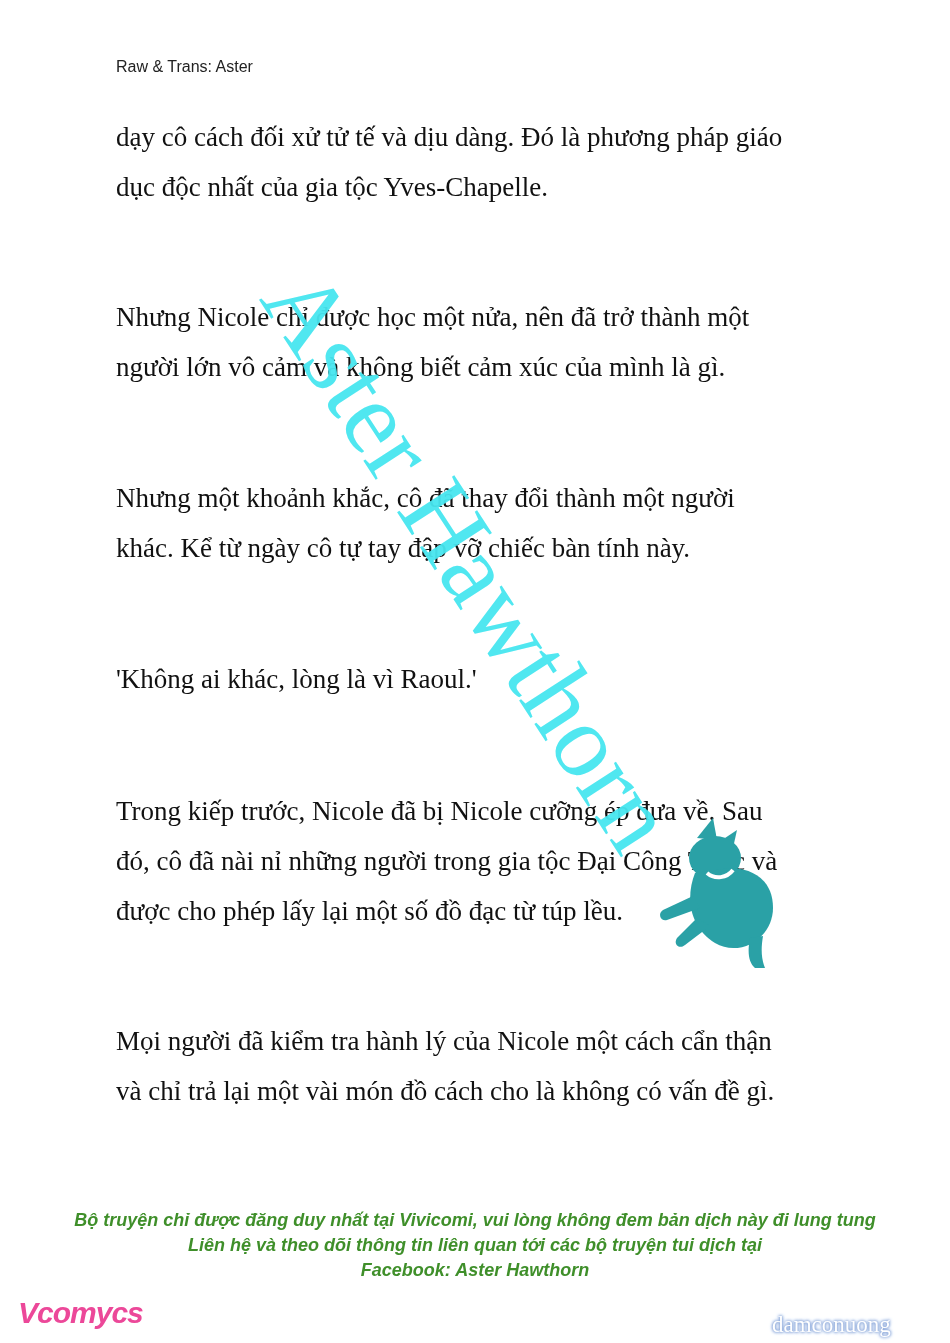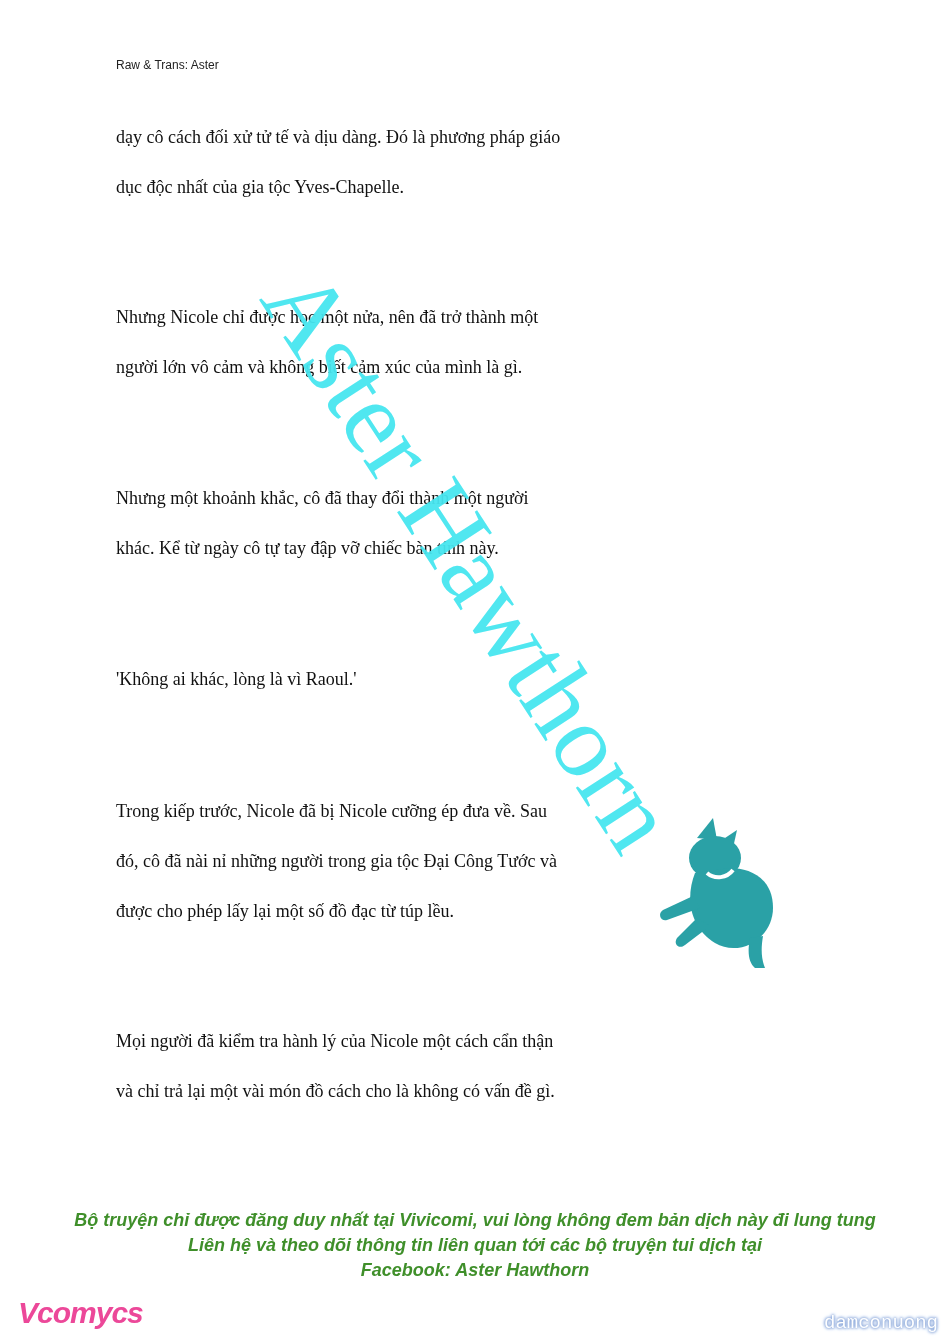--- a/index.html
+++ b/index.html
@@ -1,24 +1,24 @@
 <!DOCTYPE html>
 <html><head>
 <meta charset="utf-8">
 <style>
   html, body { margin: 0; padding: 0; }
   body { width: 950px; height: 1343px; background: #ffffff; position: relative; overflow: hidden; }
-  .header { position: absolute; left: 116px; top: 58px; font-family: "Liberation Sans", sans-serif; font-size: 12px; color: #222; }
-  .content { position: absolute; left: 116px; top: 112px; width: 730px; font-family: "Liberation Serif", serif; font-size: 18px; color: #111; line-height: 50px; }
+  .header { position: absolute; left: 116px; top: 58px; font-family: "Liberation Sans", sans-serif; font-size: 16px; color: #222; }
+  .content { position: absolute; left: 116px; top: 112px; width: 730px; font-family: "Liberation Serif", serif; font-size: 27px; color: #111; line-height: 50px; }
   .para { margin: 0 0 80px 0; }
   .watermark { position: absolute; left: 120px; top: 500px; font-family: "Liberation Serif", serif; font-size: 104px; color: #47e6f0; transform: rotate(57deg); transform-origin: center; white-space: nowrap; opacity: 0.95; width: 700px; text-align: center; }
   .cat { position: absolute; left: 655px; top: 818px; width: 130px; height: 150px; }
   .footer { position: absolute; left: 0; top: 1208px; width: 950px; text-align: center; font-family: "Liberation Sans", sans-serif; font-style: italic; font-weight: bold; font-size: 18px; color: #3f8f2a; line-height: 25px; }
   .logo-left { position: absolute; left: 18px; top: 1296px; font-family: "Liberation Sans", sans-serif; font-style: italic; font-weight: bold; font-size: 30px; color: #ec4899; letter-spacing: -1px; }
-  .logo-right { position: absolute; left: 824px; top: 1312px; font-family: Liberation Mono, monospace; font-size: 19px; color: #ffffff; text-shadow: 0 0 3px #7f9fd6, 0 0 3px #7f9fd6, 0 0 4px #9fb8e6; }
+  .logo-right { position: absolute; left: 772px; top: 1312px; font-family: Liberation Serif, serif; font-size: 23px; color: #ffffff; text-shadow: 0 0 3px #7f9fd6, 0 0 3px #7f9fd6, 0 0 4px #9fb8e6; }
 </style>
 </head>
 <body>
 
 <div class="header">Raw &amp; Trans: Aster</div>
 
 <div class="content">
   <p class="para" style="margin-bottom:80px">
     <span>dạy cô cách đối xử tử tế và dịu dàng. Đó là phương pháp giáo</span><br>
     <span>dục độc nhất của gia tộc Yves-Chapelle.</span>

